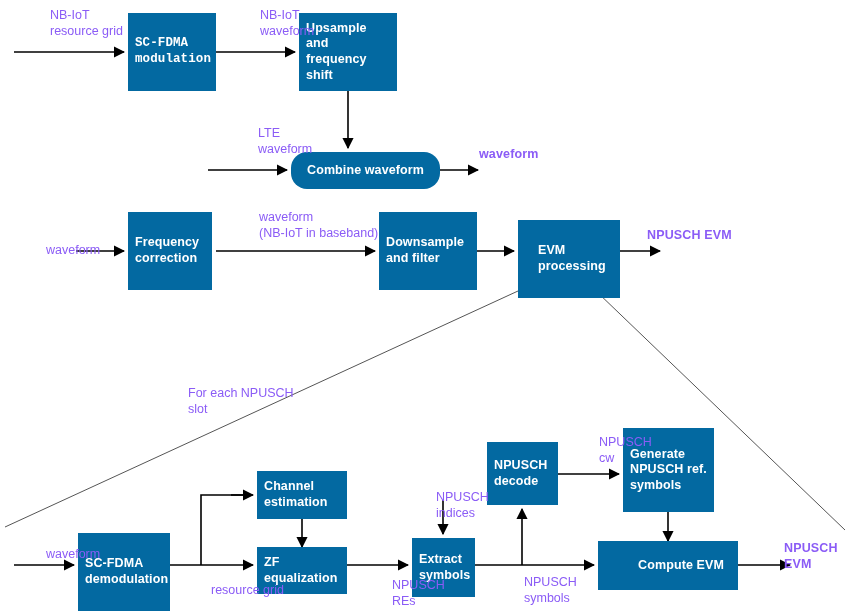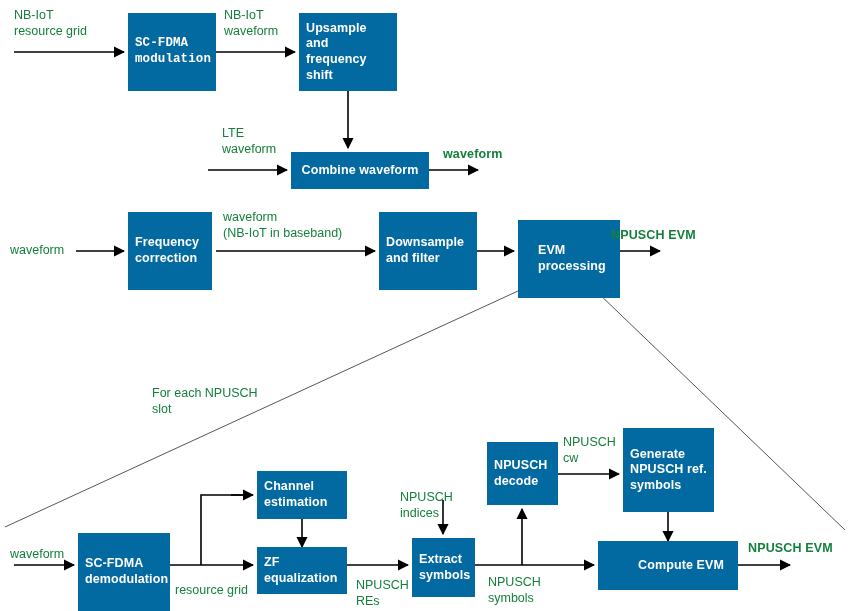--- a/index.html
+++ b/index.html
@@ -39,25 +39,26 @@
     justify-content: center;
     padding: 2px 7px;
     letter-spacing: 0.1px;
   }
   .node.center-h {
     align-items: center;
     text-align: center;
   }
   .label {
     position: absolute;
-    color: #15803d;
+    color: #8b5cf6;
     font-size: 12.5px;
     line-height: 1.28;
     white-space: pre-line;
     box-sizing: border-box;
+    margin-left: 36px;
   }
   .label.bold {
     font-weight: bold;
     letter-spacing: 0.15px;
   }
 </style>
 </head>
 <body>
 
 <div id="canvas">
@@ -109,21 +110,21 @@
   <div class="node" style="left:128px; top:13px; width:88px; height:78px;font-family:Liberation Mono, monospace;">
     <span>SC-FDMA
 modulation</span>
   </div>
 
   <div class="node" style="left:299px; top:13px; width:98px; height:78px;">
     <span>Upsample and
 frequency shift</span>
   </div>
 
-  <div class="node center-h" style="left:291px; top:152px; width:138px; height:37px;">
+  <div class="node center-h" style="left:291px; top:152px; width:149px; height:37px;border-radius:16px;">
     <span>Combine waveform</span>
   </div>
 
   <div class="node" style="left:128px; top:212px; width:84px; height:78px;">
     <span>Frequency
 correction</span>
   </div>
 
   <div class="node" style="left:379px; top:212px; width:98px; height:78px;">
     <span>Downsample

